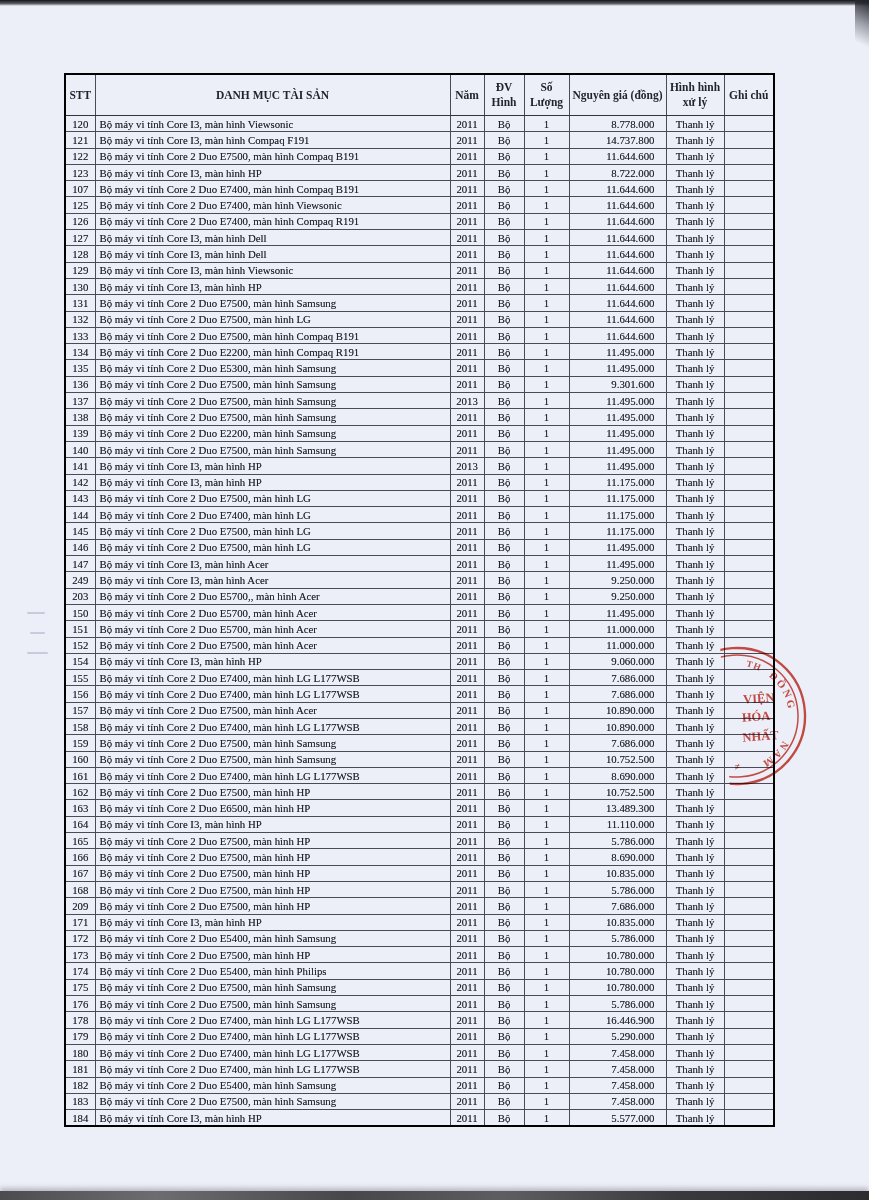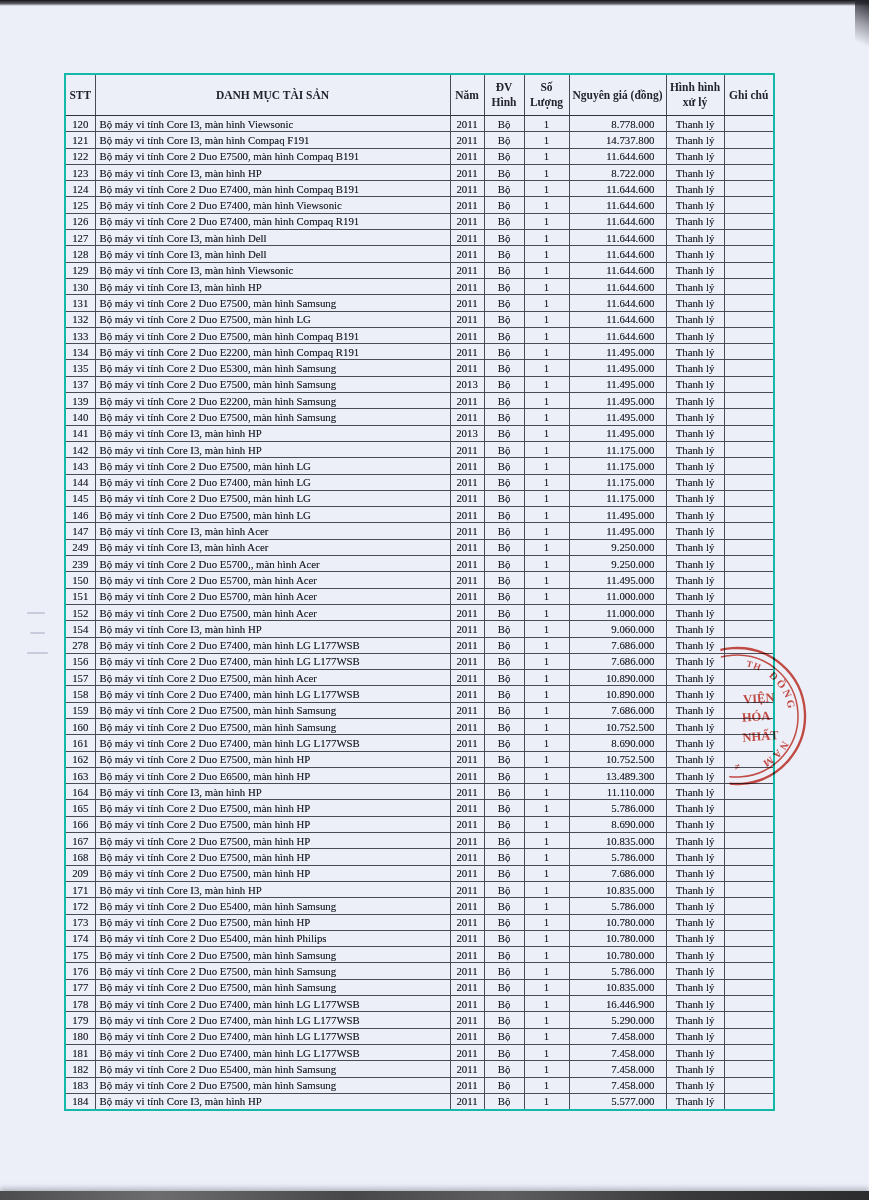--- a/index.html
+++ b/index.html
@@ -14,21 +14,21 @@
   .edge-top-right{position:absolute;top:0;right:0;width:14px;height:60px;
     background:linear-gradient(205deg,#23232a 0%,rgba(60,60,72,0.45) 40%,rgba(60,60,72,0) 72%);}
   .edge-bottom{position:absolute;left:0;bottom:0;right:0;height:9px;
     background:linear-gradient(90deg,#4c4c4e 0%,#6d6d6f 18%,#474749 40%,#5e5e60 58%,#3a3a3c 78%,#2c2c2e 100%);
     box-shadow:0 -3px 5px rgba(80,80,95,0.35);}
   .pencil-mark{position:absolute;height:2px;border-radius:1px;background:#c2c6d8;opacity:.9;}
 
   table.asset-table{
     position:absolute;left:64px;top:73px;width:709px;
     border-collapse:collapse;table-layout:fixed;
-    border:2px solid #14b8a6;
+    border:2px solid #000000;
   }
   .asset-table th,.asset-table td{
     border:1px solid #4b4b56;
     overflow:hidden;
   }
   .asset-table thead th{
     height:40px;font-size:11.5px;font-weight:bold;text-align:center;
     padding:0 1px;line-height:1.3;vertical-align:middle;
     border-bottom:1.5px solid #33333d;
   }
@@ -121,21 +121,21 @@
           <td class="c0">123</td>
           <td class="c1">Bộ máy vi tính Core I3, màn hình HP</td>
           <td class="c2">2011</td>
           <td class="c3">Bộ</td>
           <td class="c4">1</td>
           <td class="c5">8.722.000</td>
           <td class="c6">Thanh lý</td>
           <td class="c7"></td>
         </tr>
         <tr>
-          <td class="c0">124</td>
+          <td class="c0">107</td>
           <td class="c1">Bộ máy vi tính Core 2 Duo E7400, màn hình Compaq B191</td>
           <td class="c2">2011</td>
           <td class="c3">Bộ</td>
           <td class="c4">1</td>
           <td class="c5">11.644.600</td>
           <td class="c6">Thanh lý</td>
           <td class="c7"></td>
         </tr>
         <tr>
           <td class="c0">125</td>
@@ -241,23 +241,43 @@
           <td class="c0">135</td>
           <td class="c1">Bộ máy vi tính Core 2 Duo E5300, màn hình Samsung</td>
           <td class="c2">2011</td>
           <td class="c3">Bộ</td>
           <td class="c4">1</td>
           <td class="c5">11.495.000</td>
           <td class="c6">Thanh lý</td>
           <td class="c7"></td>
         </tr>
         <tr>
+          <td class="c0">136</td>
+          <td class="c1">Bộ máy vi tính Core 2 Duo E7500, màn hình Samsung</td>
+          <td class="c2">2011</td>
+          <td class="c3">Bộ</td>
+          <td class="c4">1</td>
+          <td class="c5">9.301.600</td>
+          <td class="c6">Thanh lý</td>
+          <td class="c7"></td>
+        </tr>
+        <tr>
           <td class="c0">137</td>
           <td class="c1">Bộ máy vi tính Core 2 Duo E7500, màn hình Samsung</td>
           <td class="c2">2013</td>
+          <td class="c3">Bộ</td>
+          <td class="c4">1</td>
+          <td class="c5">11.495.000</td>
+          <td class="c6">Thanh lý</td>
+          <td class="c7"></td>
+        </tr>
+        <tr>
+          <td class="c0">138</td>
+          <td class="c1">Bộ máy vi tính Core 2 Duo E7500, màn hình Samsung</td>
+          <td class="c2">2011</td>
           <td class="c3">Bộ</td>
           <td class="c4">1</td>
           <td class="c5">11.495.000</td>
           <td class="c6">Thanh lý</td>
           <td class="c7"></td>
         </tr>
         <tr>
           <td class="c0">139</td>
           <td class="c1">Bộ máy vi tính Core 2 Duo E2200, màn hình Samsung</td>
           <td class="c2">2011</td>
@@ -351,21 +371,21 @@
           <td class="c0">249</td>
           <td class="c1">Bộ máy vi tính Core I3, màn hình Acer</td>
           <td class="c2">2011</td>
           <td class="c3">Bộ</td>
           <td class="c4">1</td>
           <td class="c5">9.250.000</td>
           <td class="c6">Thanh lý</td>
           <td class="c7"></td>
         </tr>
         <tr>
-          <td class="c0">239</td>
+          <td class="c0">203</td>
           <td class="c1">Bộ máy vi tính Core 2 Duo E5700,, màn hình Acer</td>
           <td class="c2">2011</td>
           <td class="c3">Bộ</td>
           <td class="c4">1</td>
           <td class="c5">9.250.000</td>
           <td class="c6">Thanh lý</td>
           <td class="c7"></td>
         </tr>
         <tr>
           <td class="c0">150</td>
@@ -401,21 +421,21 @@
           <td class="c0">154</td>
           <td class="c1">Bộ máy vi tính Core I3, màn hình HP</td>
           <td class="c2">2011</td>
           <td class="c3">Bộ</td>
           <td class="c4">1</td>
           <td class="c5">9.060.000</td>
           <td class="c6">Thanh lý</td>
           <td class="c7"></td>
         </tr>
         <tr>
-          <td class="c0">278</td>
+          <td class="c0">155</td>
           <td class="c1">Bộ máy vi tính Core 2 Duo E7400, màn hình LG L177WSB</td>
           <td class="c2">2011</td>
           <td class="c3">Bộ</td>
           <td class="c4">1</td>
           <td class="c5">7.686.000</td>
           <td class="c6">Thanh lý</td>
           <td class="c7"></td>
         </tr>
         <tr>
           <td class="c0">156</td>
@@ -607,30 +627,20 @@
           <td class="c6">Thanh lý</td>
           <td class="c7"></td>
         </tr>
         <tr>
           <td class="c0">176</td>
           <td class="c1">Bộ máy vi tính Core 2 Duo E7500, màn hình Samsung</td>
           <td class="c2">2011</td>
           <td class="c3">Bộ</td>
           <td class="c4">1</td>
           <td class="c5">5.786.000</td>
-          <td class="c6">Thanh lý</td>
-          <td class="c7"></td>
-        </tr>
-        <tr>
-          <td class="c0">177</td>
-          <td class="c1">Bộ máy vi tính Core 2 Duo E7500, màn hình Samsung</td>
-          <td class="c2">2011</td>
-          <td class="c3">Bộ</td>
-          <td class="c4">1</td>
-          <td class="c5">10.835.000</td>
           <td class="c6">Thanh lý</td>
           <td class="c7"></td>
         </tr>
         <tr>
           <td class="c0">178</td>
           <td class="c1">Bộ máy vi tính Core 2 Duo E7400, màn hình LG L177WSB</td>
           <td class="c2">2011</td>
           <td class="c3">Bộ</td>
           <td class="c4">1</td>
           <td class="c5">16.446.900</td>

